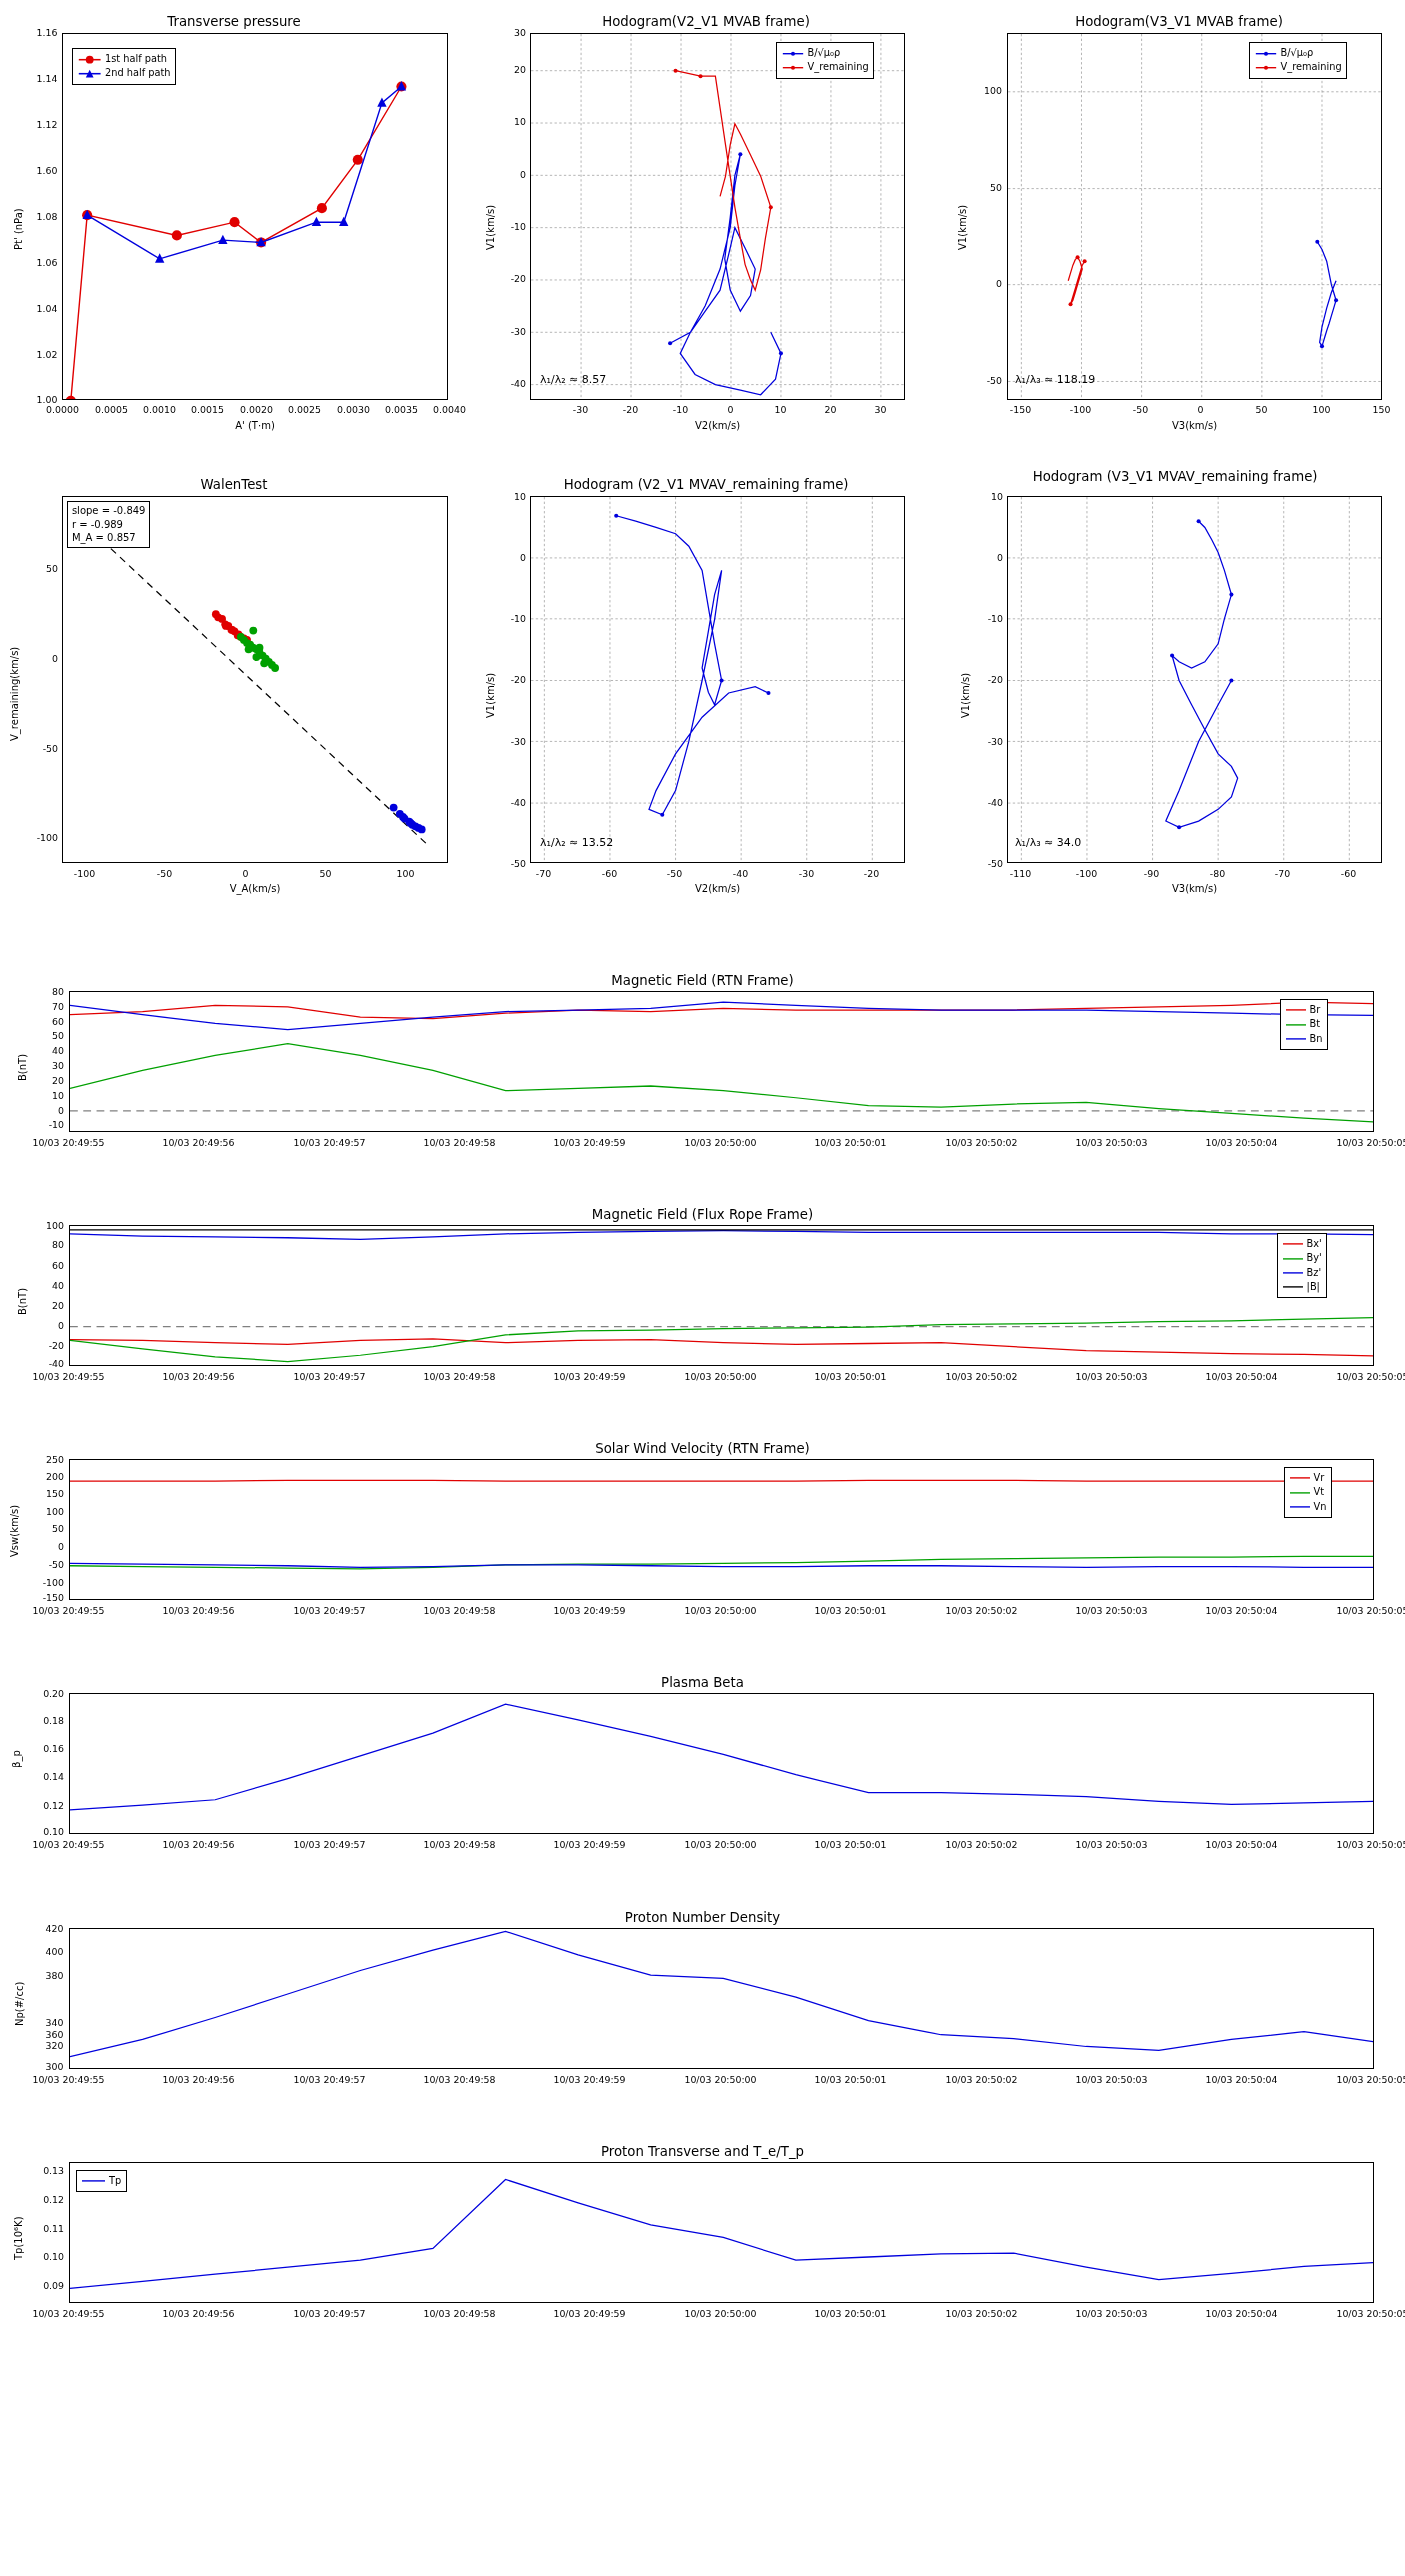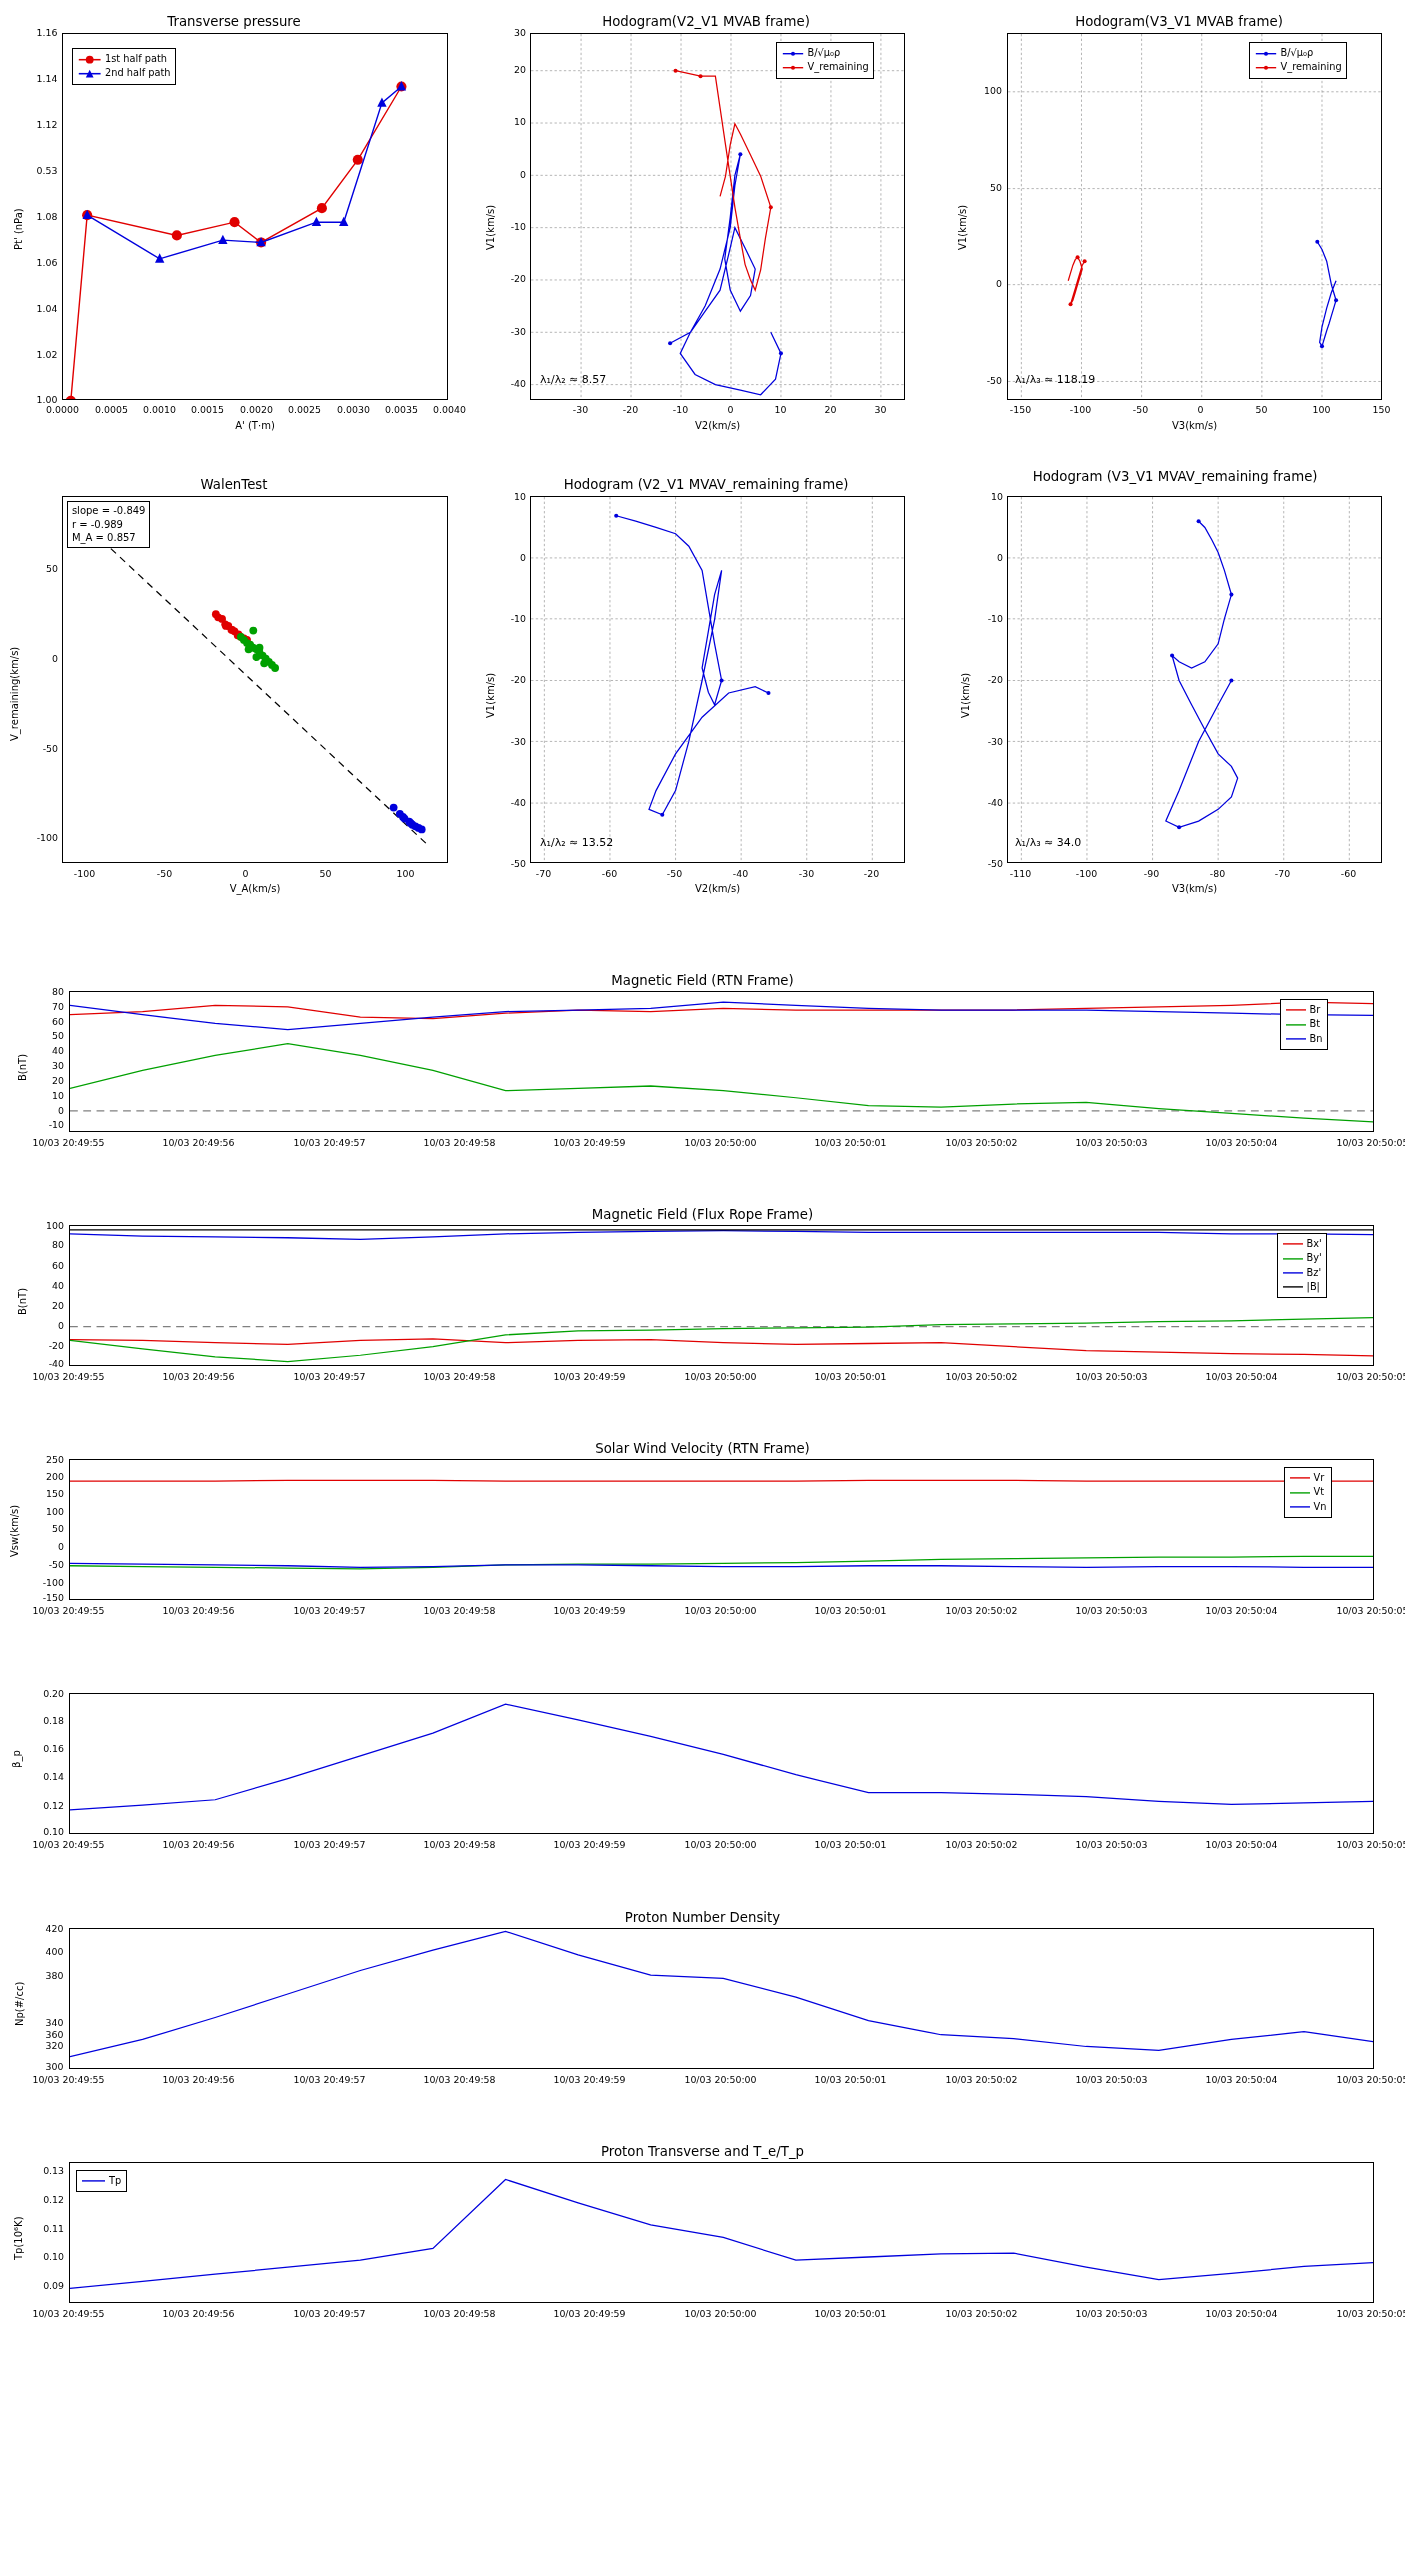--- a/index.html
+++ b/index.html
@@ -68,21 +68,21 @@
             <line x1="1" y1="6" x2="29" y2="6" stroke="#0000dd" stroke-width="2"></line>
             <polygon points="15,1 20,11 10,11" fill="#0000dd"></polygon>
           </svg>
         <span>2nd half path</span>
       </div>
     </div>
 
     <div class="ticky" style="left:23.4px;top:27px;width:34px;">1.16</div>
     <div class="ticky" style="left:23.4px;top:73px;width:34px;">1.14</div>
     <div class="ticky" style="left:23.4px;top:119px;width:34px;">1.12</div>
-    <div class="ticky" style="left:23.4px;top:165px;width:34px;">0.53</div>
+    <div class="ticky" style="left:23.4px;top:165px;width:34px;">1.60</div>
     <div class="ticky" style="left:23.4px;top:211px;width:34px;">1.08</div>
     <div class="ticky" style="left:23.4px;top:257px;width:34px;">1.06</div>
     <div class="ticky" style="left:23.4px;top:303px;width:34px;">1.04</div>
     <div class="ticky" style="left:23.4px;top:349px;width:34px;">1.02</div>
     <div class="ticky" style="left:23.4px;top:394px;width:34px;">1.00</div>
 
     <div class="tickx" style="left:35px;top:404px;width:55px;">0.0000</div>
     <div class="tickx" style="left:84px;top:404px;width:55px;">0.0005</div>
     <div class="tickx" style="left:132px;top:404px;width:55px;">0.0010</div>
     <div class="tickx" style="left:180px;top:404px;width:55px;">0.0015</div>
@@ -548,20 +548,21 @@
     <div class="tickx" style="left:535px;top:169px;width:109px;">10/03 20:49:59</div>
     <div class="tickx" style="left:666px;top:169px;width:109px;">10/03 20:50:00</div>
     <div class="tickx" style="left:796px;top:169px;width:109px;">10/03 20:50:01</div>
     <div class="tickx" style="left:927px;top:169px;width:109px;">10/03 20:50:02</div>
     <div class="tickx" style="left:1057px;top:169px;width:109px;">10/03 20:50:03</div>
     <div class="tickx" style="left:1187px;top:169px;width:109px;">10/03 20:50:04</div>
     <div class="tickx" style="left:1318px;top:169px;width:109px;">10/03 20:50:05</div>
   </div>
 
   <div class="panel" style="left:0;top:1670px;width:1405px;height:203px;">
+    <div class="ptitle" style="left:0;top:4.7px;width:1405px;">Plasma Beta</div>
     <div class="plotbox" style="left:69px;top:23.4px;width:1305px;height:141px;">
       <svg width="1305" height="141" viewBox="0 0 1672 180" preserveAspectRatio="none">
         <polyline fill="none" stroke="#0000dd" stroke-width="1.6" points="0,148 93,142 186,135 279,108 372,79 465,50 558,13 651,33 744,54 837,77 930,103 1023,126 1116,126 1209,128 1302,131 1395,137 1488,141 1581,139 1672,137"></polyline>
       </svg>
     </div>
     <div class="ticky" style="left:22px;top:18px;width:42px;">0.20</div>
     <div class="ticky" style="left:22px;top:45px;width:42px;">0.18</div>
     <div class="ticky" style="left:22px;top:73px;width:42px;">0.16</div>
     <div class="ticky" style="left:22px;top:101px;width:42px;">0.14</div>
     <div class="ticky" style="left:22px;top:130px;width:42px;">0.12</div>

